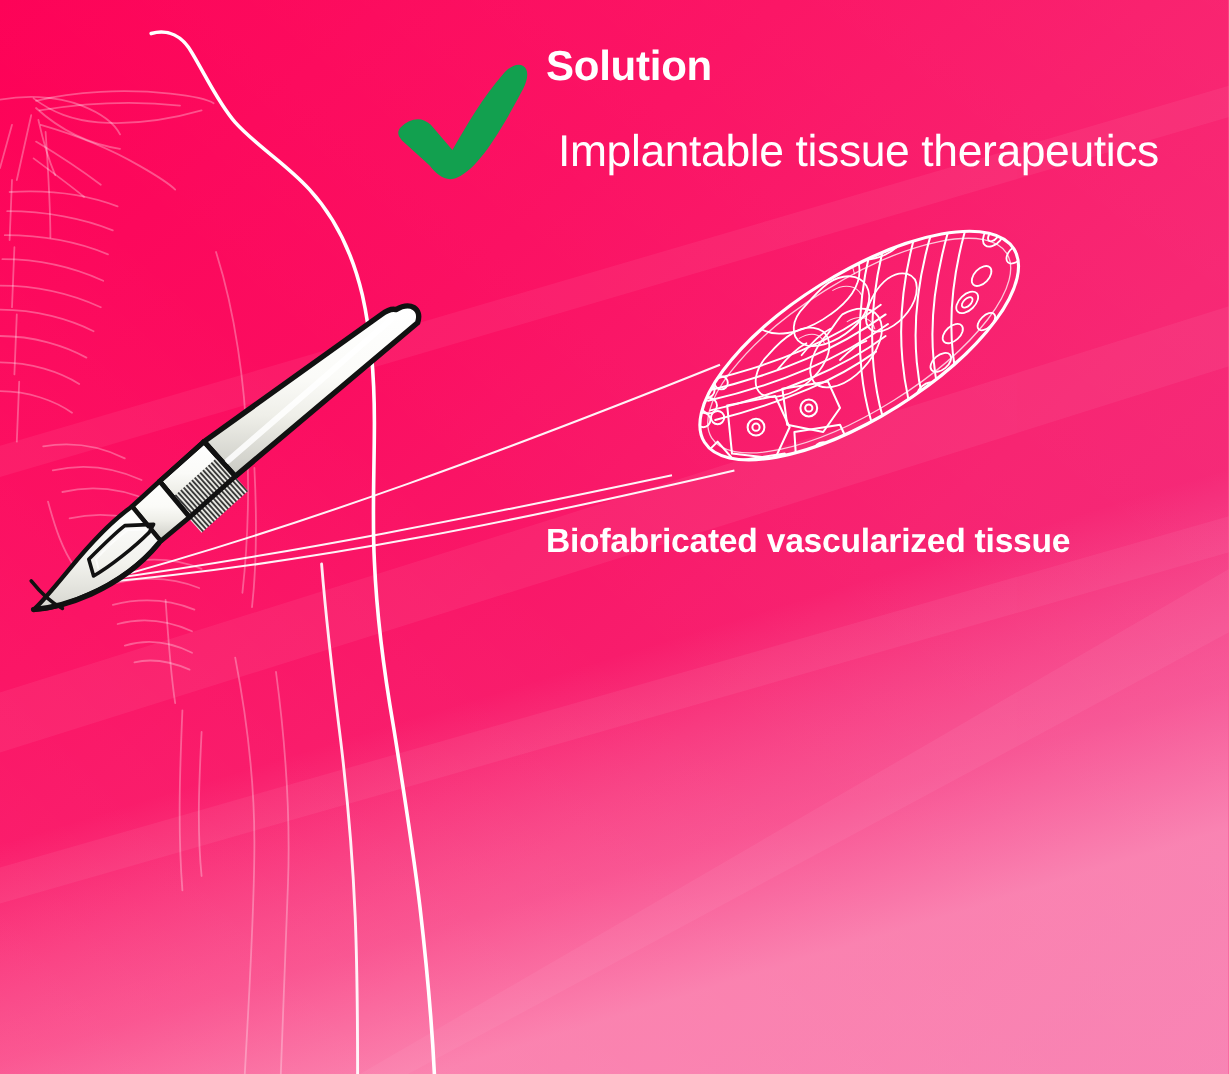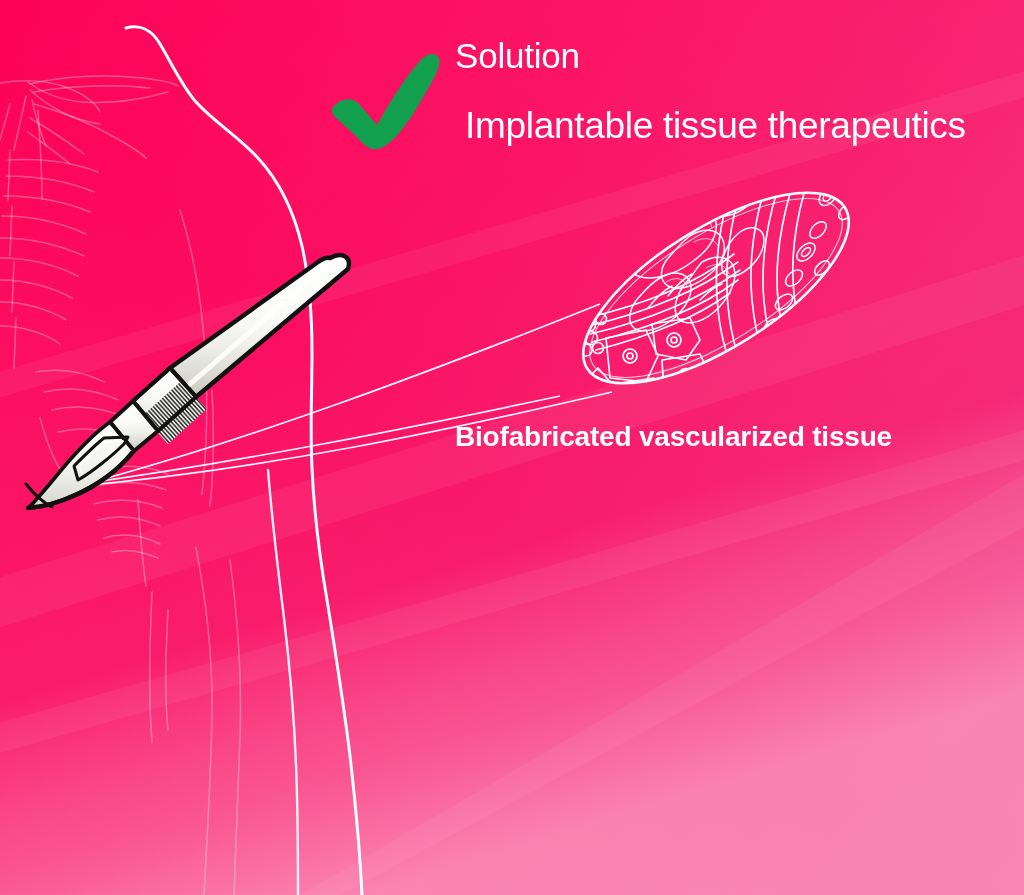--- a/index.html
+++ b/index.html
@@ -36,33 +36,33 @@
     position: absolute;
     color: #ffffff;
     white-space: nowrap;
     line-height: 1;
     -webkit-font-smoothing: antialiased;
   }
   #title-solution {
     left: 455px;
     top: 38px;
     font-size: 35px;
-    font-weight: normal;
+    font-weight: bold;
     letter-spacing: -0.2px;
   }
   #subtitle-implantable {
     left: 465px;
     top: 107px;
     font-size: 37px;
     font-weight: 400;
     letter-spacing: -0.3px;
   }
   #label-biofabricated {
     left: 455px;
-    top: 423px;
+    top: 437px;
     font-size: 28px;
     font-weight: bold;
     letter-spacing: -0.2px;
   }
 </style>
 </head>
 <body>
 
 <div id="slide">
 

